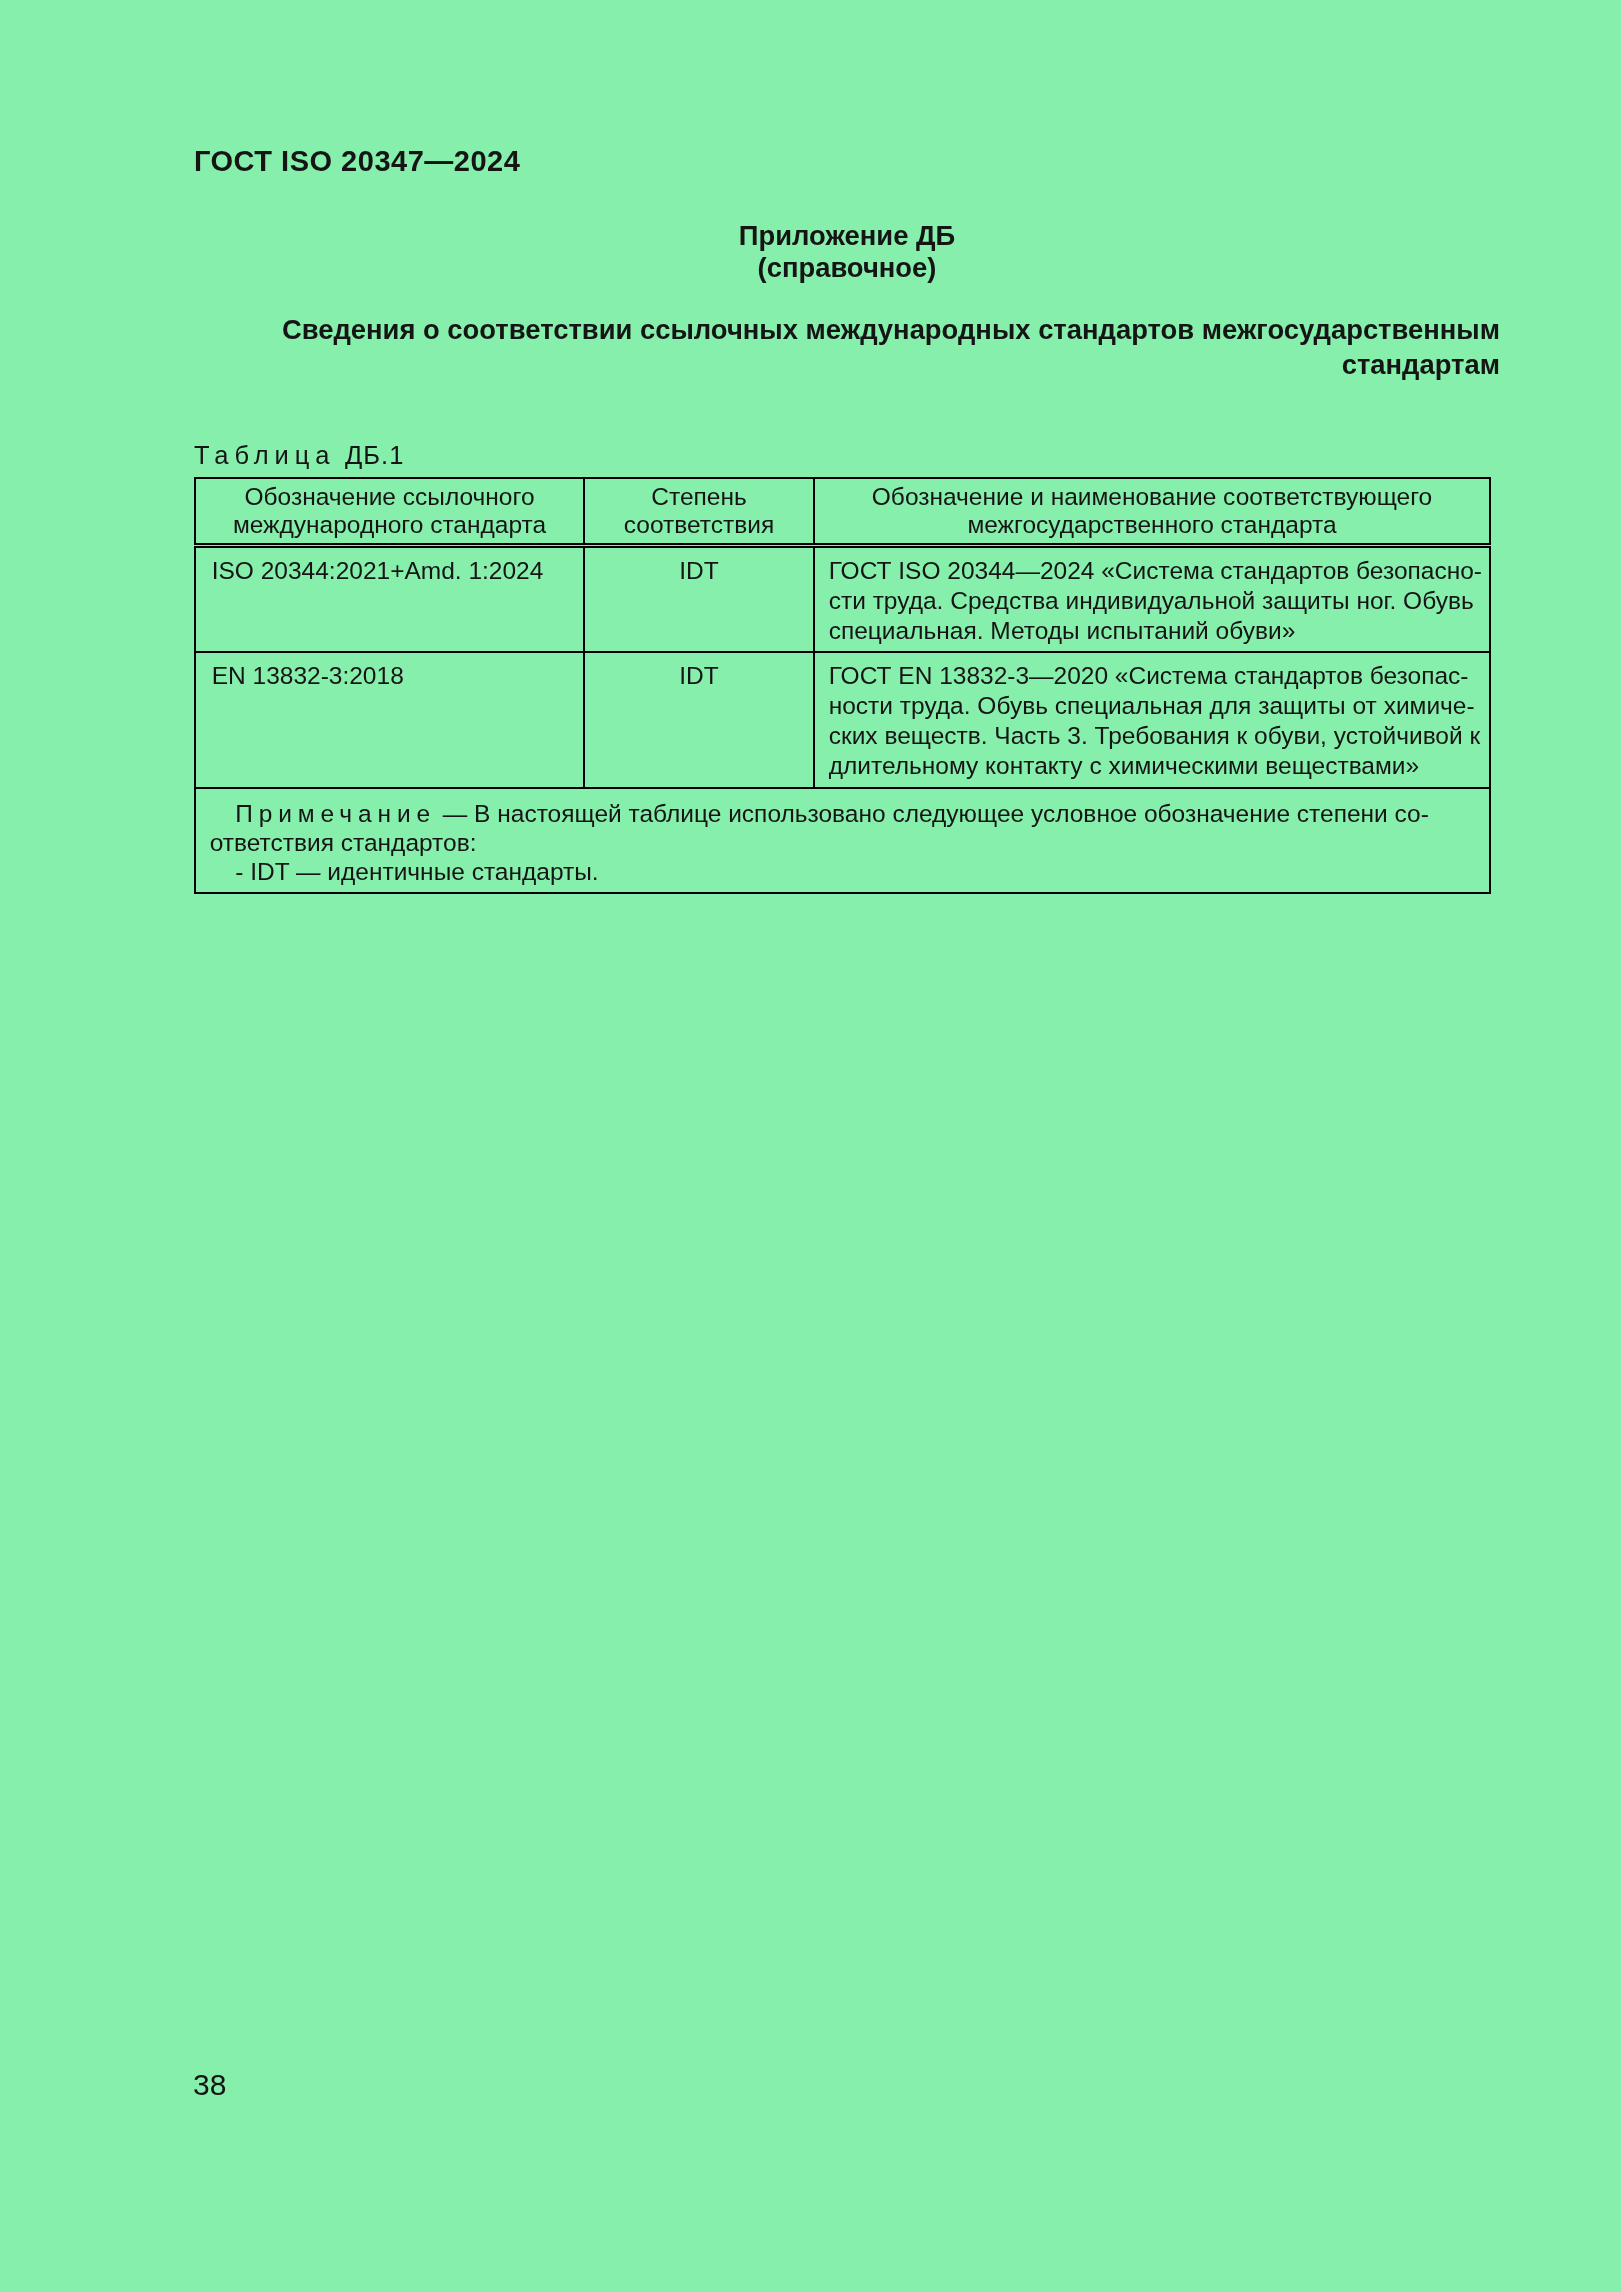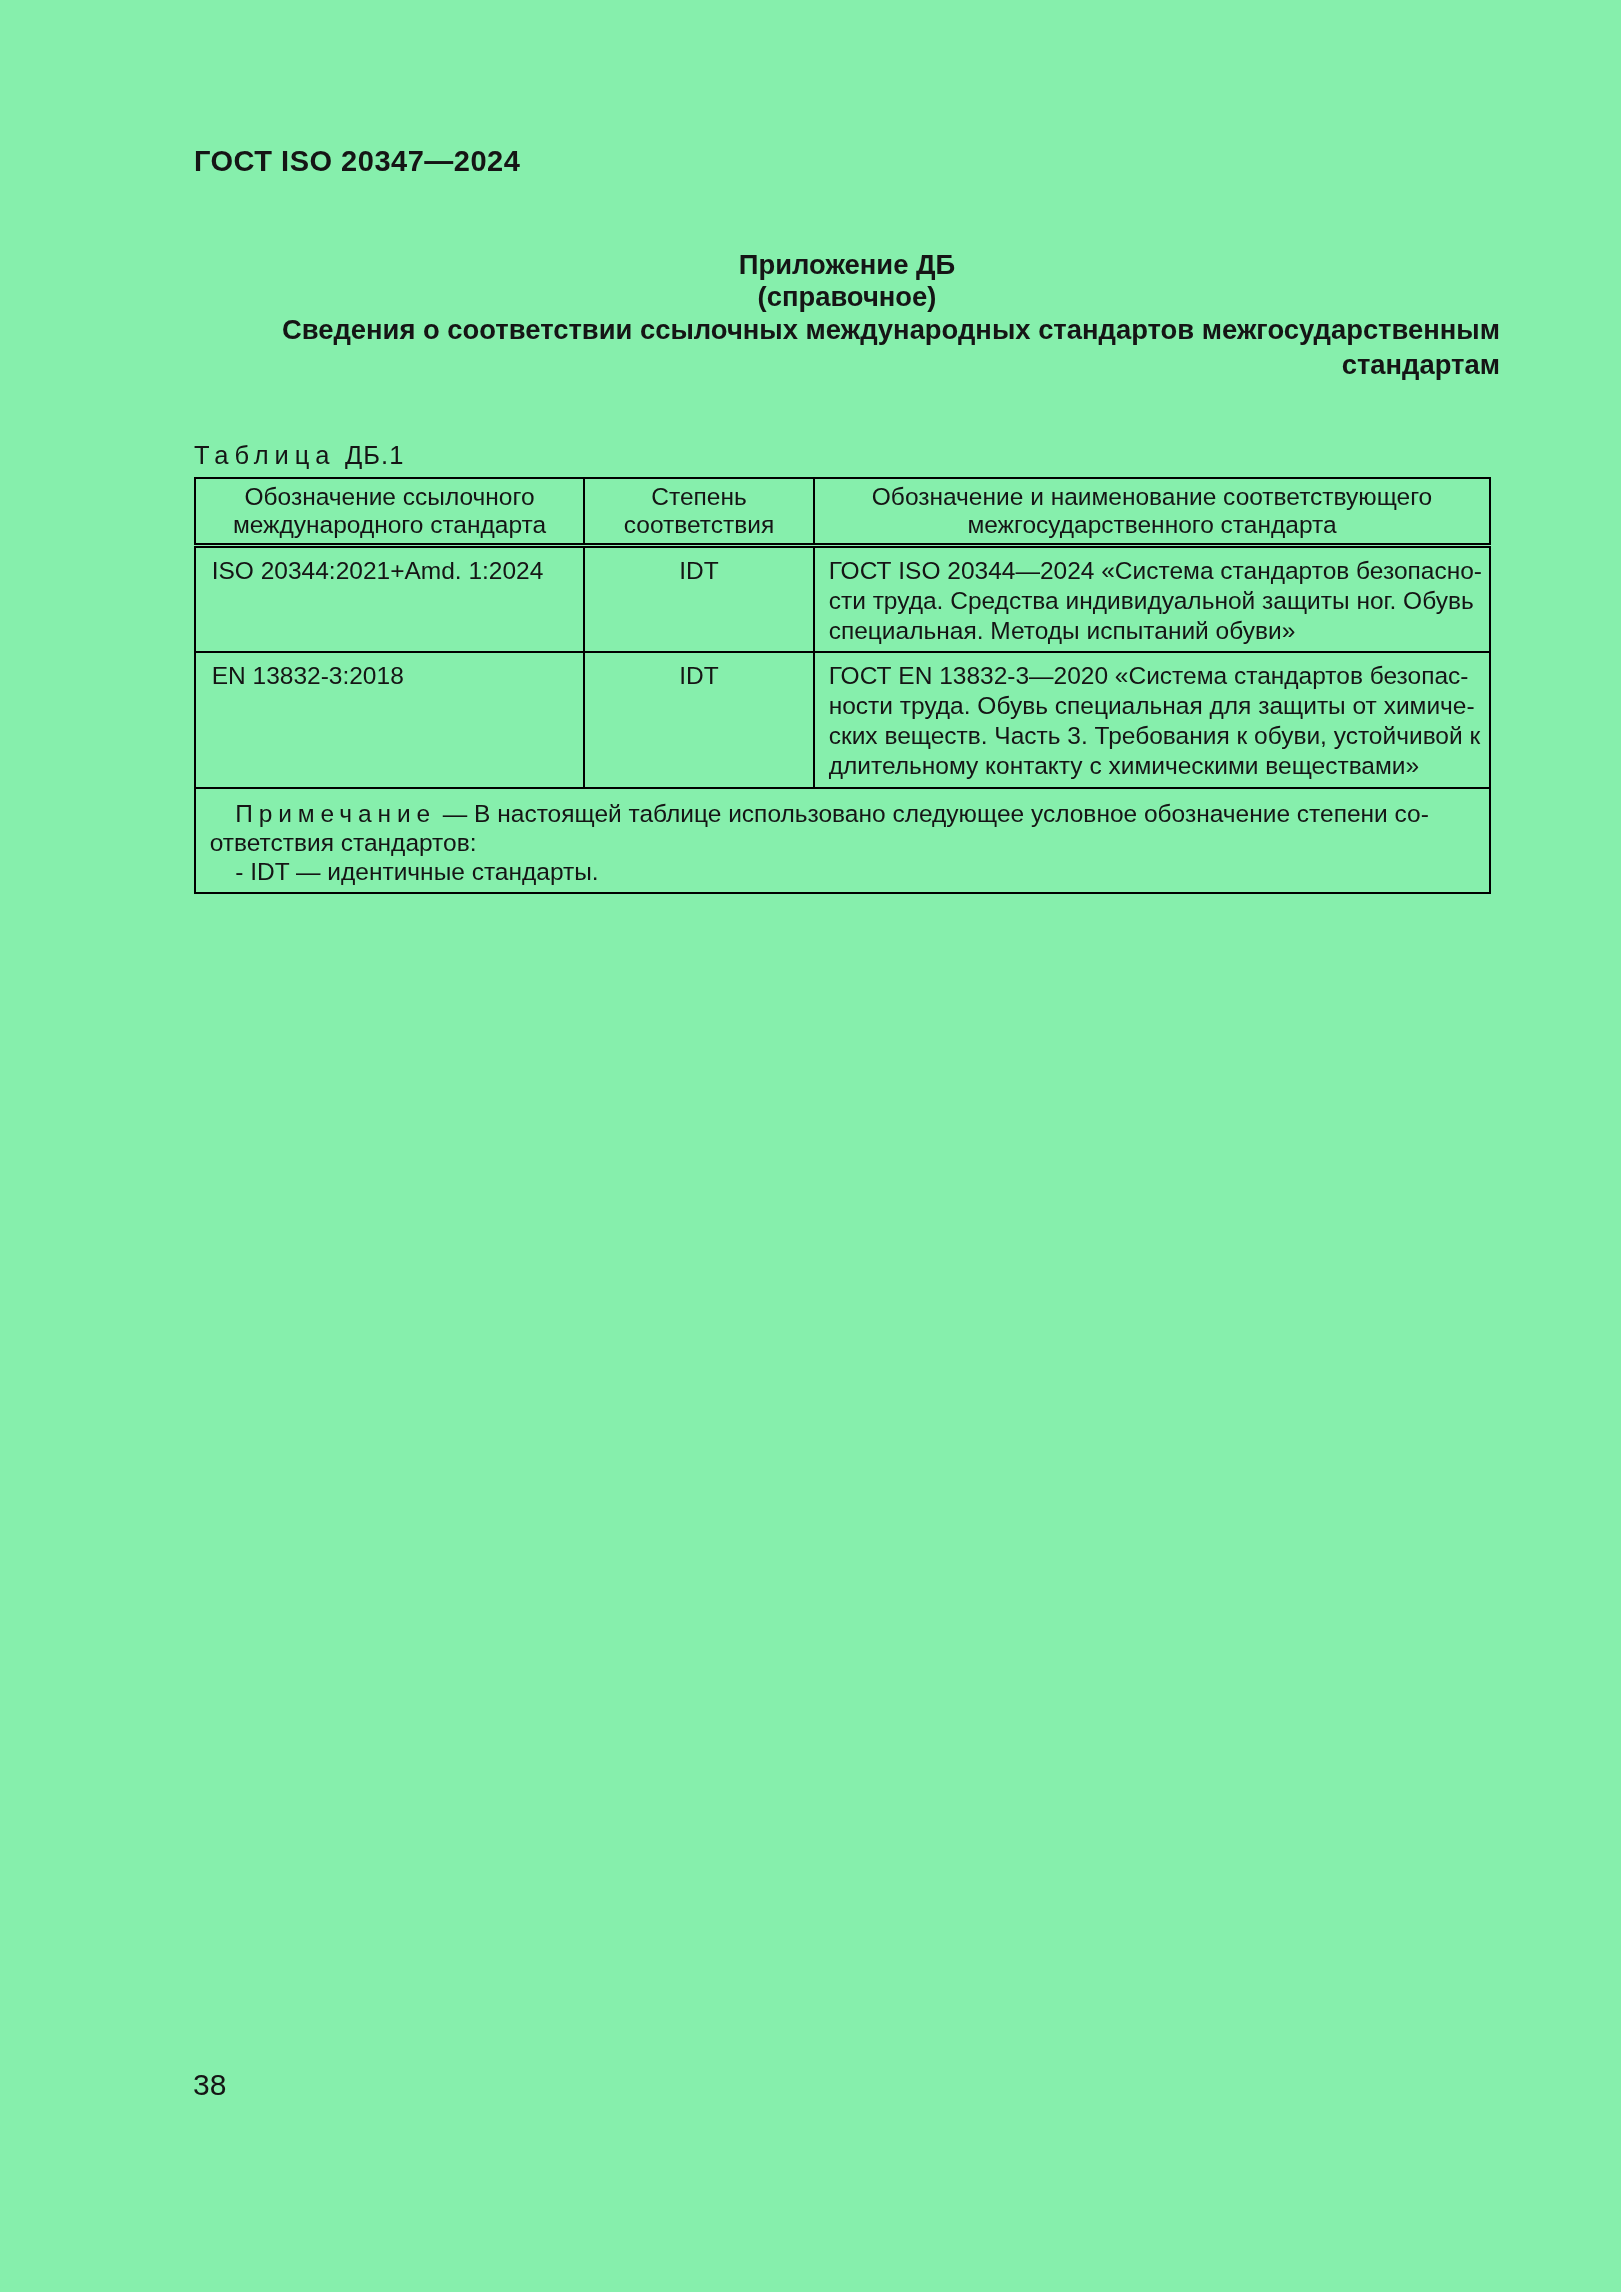--- a/index.html
+++ b/index.html
@@ -28,21 +28,20 @@
   }
   .appendix-block {
     position: absolute;
     left: 194px;
     top: 220px;
     width: 1306px;
     text-align: center;
     font-size: 27.4px;
     font-weight: bold;
     line-height: 32px;
-    margin-top: 29px;
   }
   .doc-title {
     position: absolute;
     left: 194px;
     top: 312px;
     width: 1306px;
     text-align: right;
     font-size: 27.4px;
     font-weight: bold;
     line-height: 35px;

